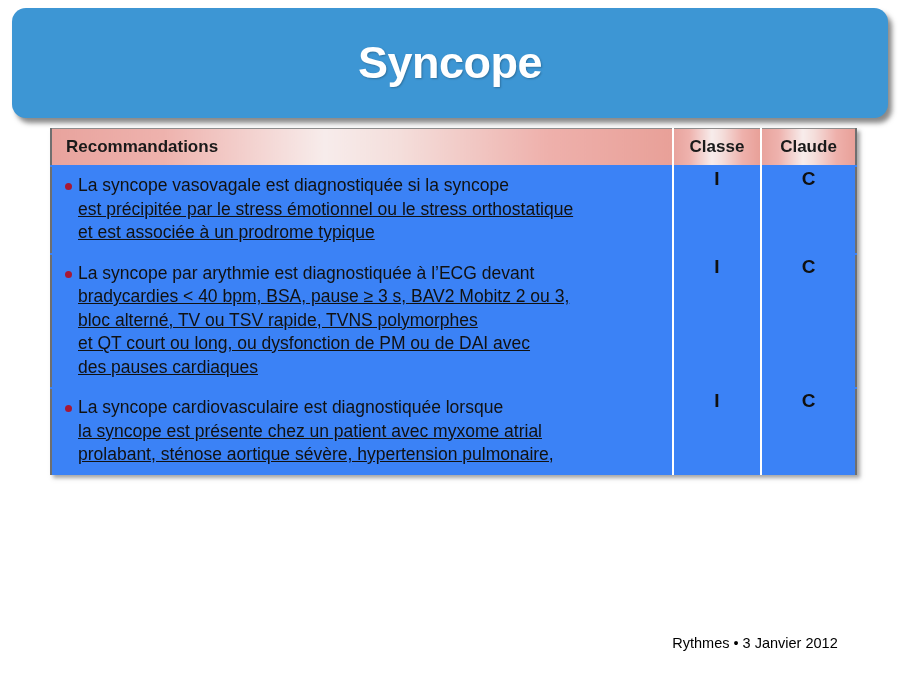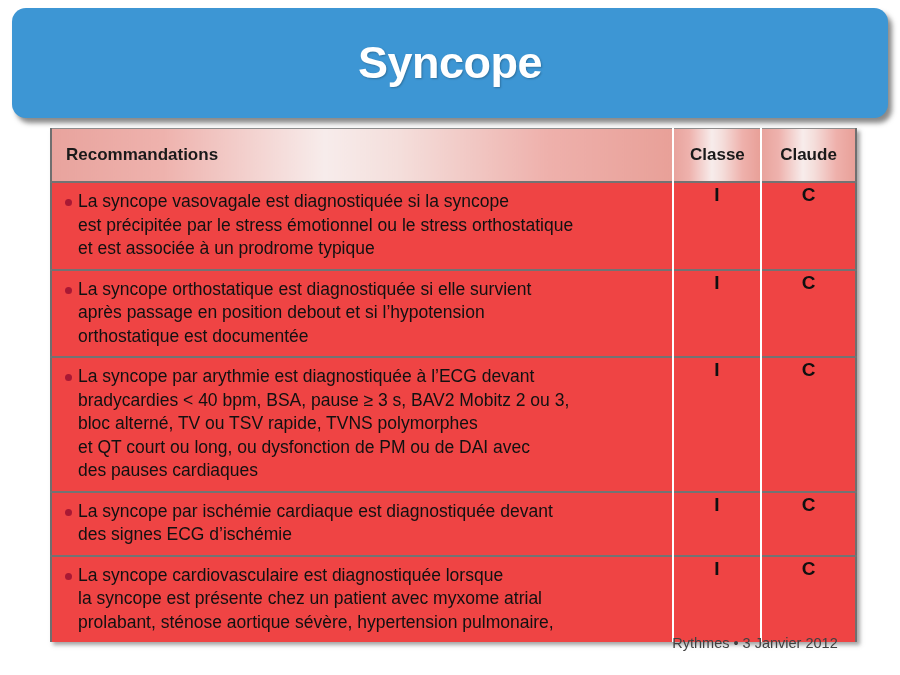--- a/index.html
+++ b/index.html
@@ -74,45 +74,45 @@
     height: 34px;
     padding: 0 0 0 14px;
     text-align: left;
     border-right: 2px solid #ffffff;
     border-top: 1px solid #8c8c8c;
     box-sizing: border-box;
     white-space: nowrap;
   }
   #rec-table thead th.ctr {
     text-align: center;
-    padding: 16px;
+    padding: 8px;
   }
   #rec-table thead th:last-child { border-right: none; }
 
   #rec-table tbody td {
-    background: #ef4444;
-    border-top: 2px solid #737373;
+    background: #3b82f6;
+    border-top: 2px solid #3b82f6;
     border-right: 2px solid #ffffff;
     vertical-align: top;
     box-sizing: border-box;
   }
   #rec-table tbody td:last-child { border-right: none; }
 
   td.rec-cell {
     padding: 7px 6px 8px 12px;
   }
   .rec-line {
     display: block;
     font-size: 17.5px;
     color: #111111;
     line-height: 23.5px;
     white-space: nowrap;
   }
   .rec-line.first { position: relative; padding-left: 14px; }
-  .rec-line.cont  { padding-left: 14px; }
+  .rec-line.cont  { padding-left: 14px; text-decoration: underline; }
   .bullet {
     position: absolute;
     left: 1px;
     top: 9px;
     width: 7px;
     height: 7px;
     border-radius: 50%;
     background: #a81834;
   }
 
@@ -127,21 +127,21 @@
   
   #rec-table { border-left: 2px solid #6f6f6f; border-right: 2px solid #6f6f6f; }
 
   
   #footer-credit {
     position: absolute;
     left: 620px;
     top: 634px;
     width: 270px;
     text-align: center;
-    color: #404040;
+    color: #000000;
     font-size: 14.5px;
     line-height: 18px;
     pointer-events: none;
   }
 </style>
 </head>
 <body>
 
 <div id="title-banner">
   <div id="title-main">Syncope</div>
@@ -165,42 +165,25 @@
         <td class="rec-cell">
           <span class="rec-line first"><span class="bullet"></span>La syncope vasovagale est diagnostiquée si la syncope</span>
           <span class="rec-line cont">est précipitée par le stress émotionnel ou le stress orthostatique</span>
           <span class="rec-line cont">et est associée à un prodrome typique</span>
         </td>
         <td class="val-cell">I</td>
         <td class="val-cell">C</td>
       </tr>
       <tr>
         <td class="rec-cell">
-          <span class="rec-line first"><span class="bullet"></span>La syncope orthostatique est diagnostiquée si elle survient</span>
-          <span class="rec-line cont">après passage en position debout et si l’hypotension</span>
-          <span class="rec-line cont">orthostatique est documentée</span>
-        </td>
-        <td class="val-cell">I</td>
-        <td class="val-cell">C</td>
-      </tr>
-      <tr>
-        <td class="rec-cell">
           <span class="rec-line first"><span class="bullet"></span>La syncope par arythmie est diagnostiquée à l’ECG devant</span>
           <span class="rec-line cont">bradycardies &lt; 40 bpm, BSA, pause ≥ 3 s, BAV2 Mobitz 2 ou 3,</span>
           <span class="rec-line cont">bloc alterné, TV ou TSV rapide, TVNS polymorphes</span>
           <span class="rec-line cont">et QT court ou long, ou dysfonction de PM ou de DAI avec</span>
           <span class="rec-line cont">des pauses cardiaques</span>
-        </td>
-        <td class="val-cell">I</td>
-        <td class="val-cell">C</td>
-      </tr>
-      <tr>
-        <td class="rec-cell">
-          <span class="rec-line first"><span class="bullet"></span>La syncope par ischémie cardiaque est diagnostiquée devant</span>
-          <span class="rec-line cont">des signes ECG d’ischémie</span>
         </td>
         <td class="val-cell">I</td>
         <td class="val-cell">C</td>
       </tr>
       <tr>
         <td class="rec-cell">
           <span class="rec-line first"><span class="bullet"></span>La syncope cardiovasculaire est diagnostiquée lorsque</span>
           <span class="rec-line cont">la syncope est présente chez un patient avec myxome atrial</span>
           <span class="rec-line cont">prolabant, sténose aortique sévère, hypertension pulmonaire,</span>
         </td>

